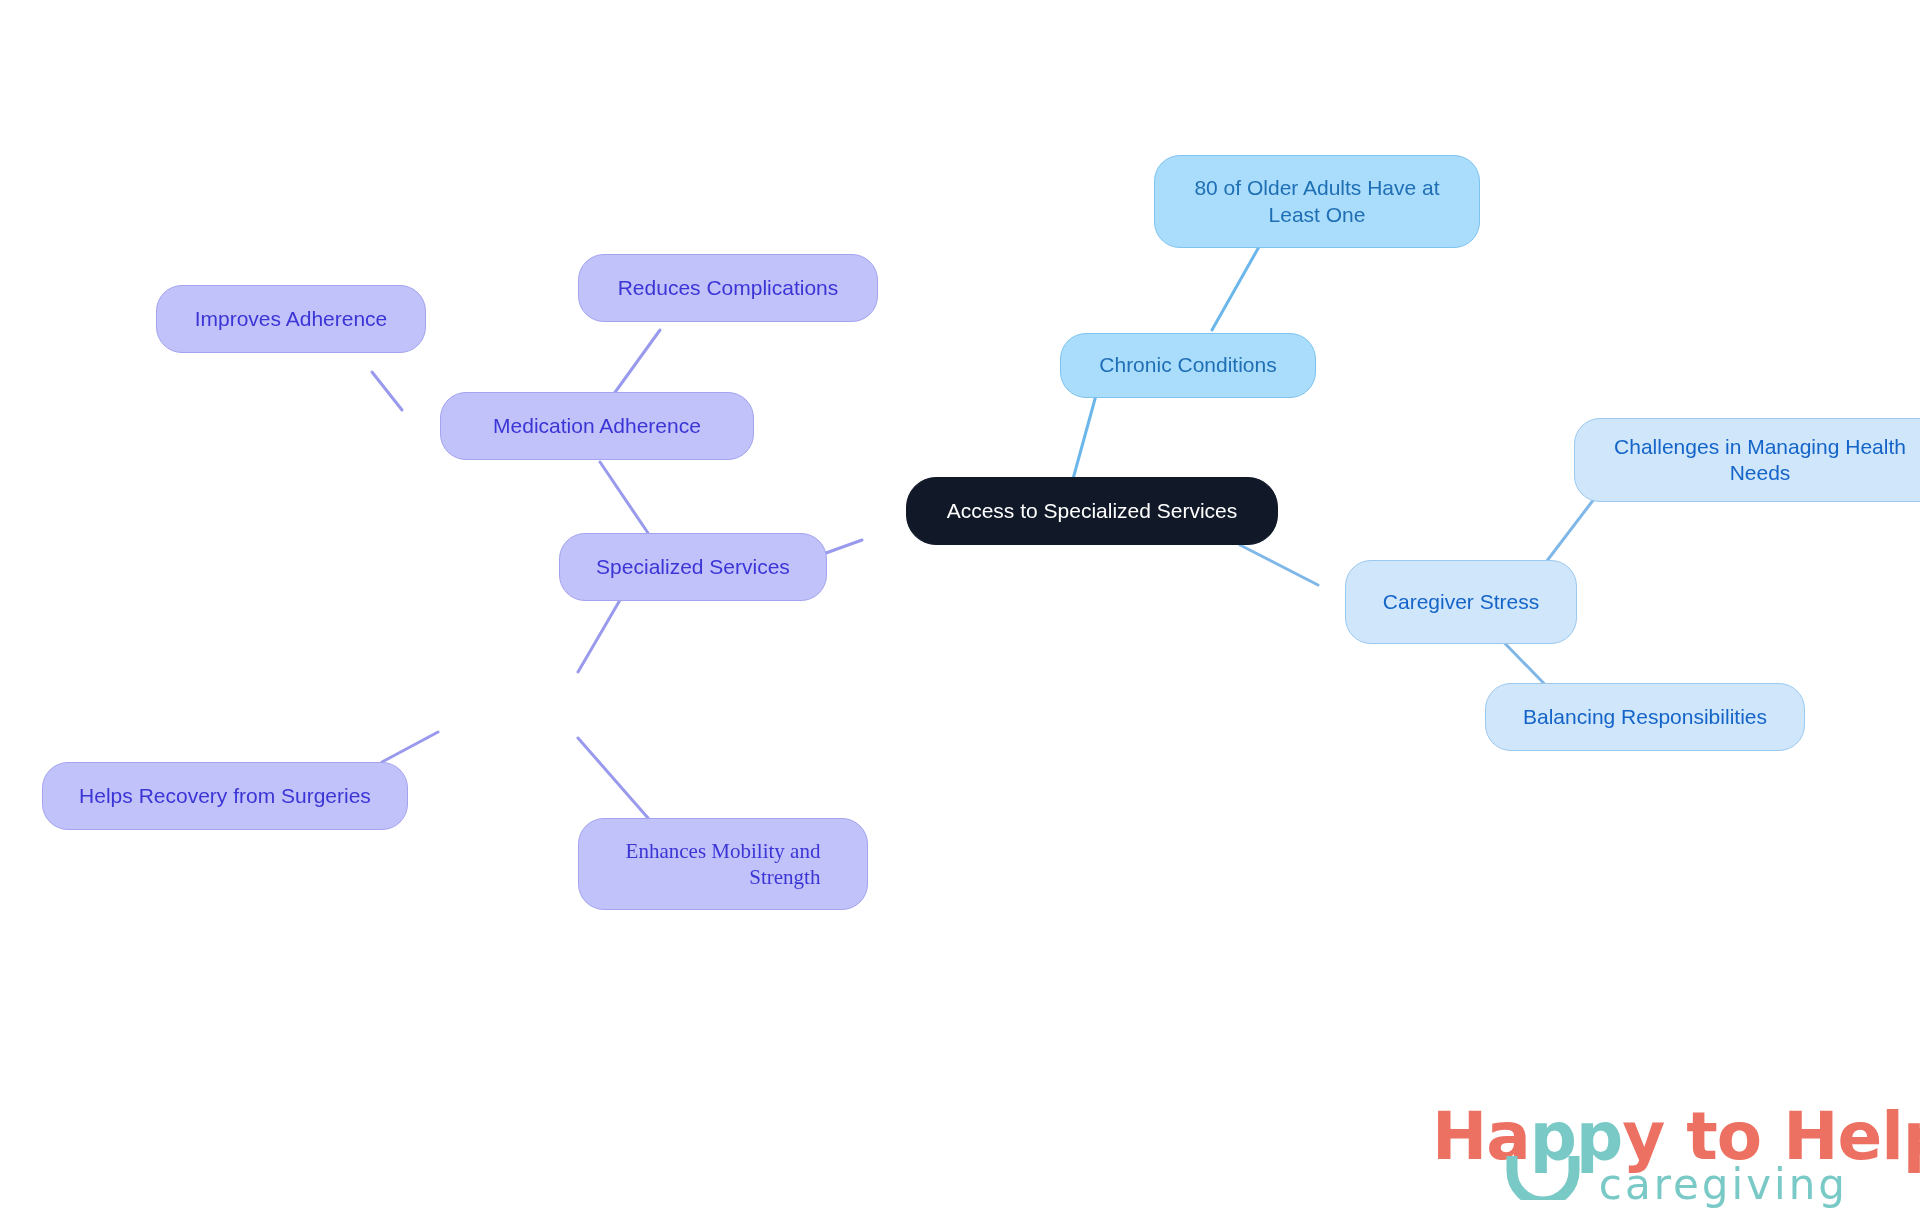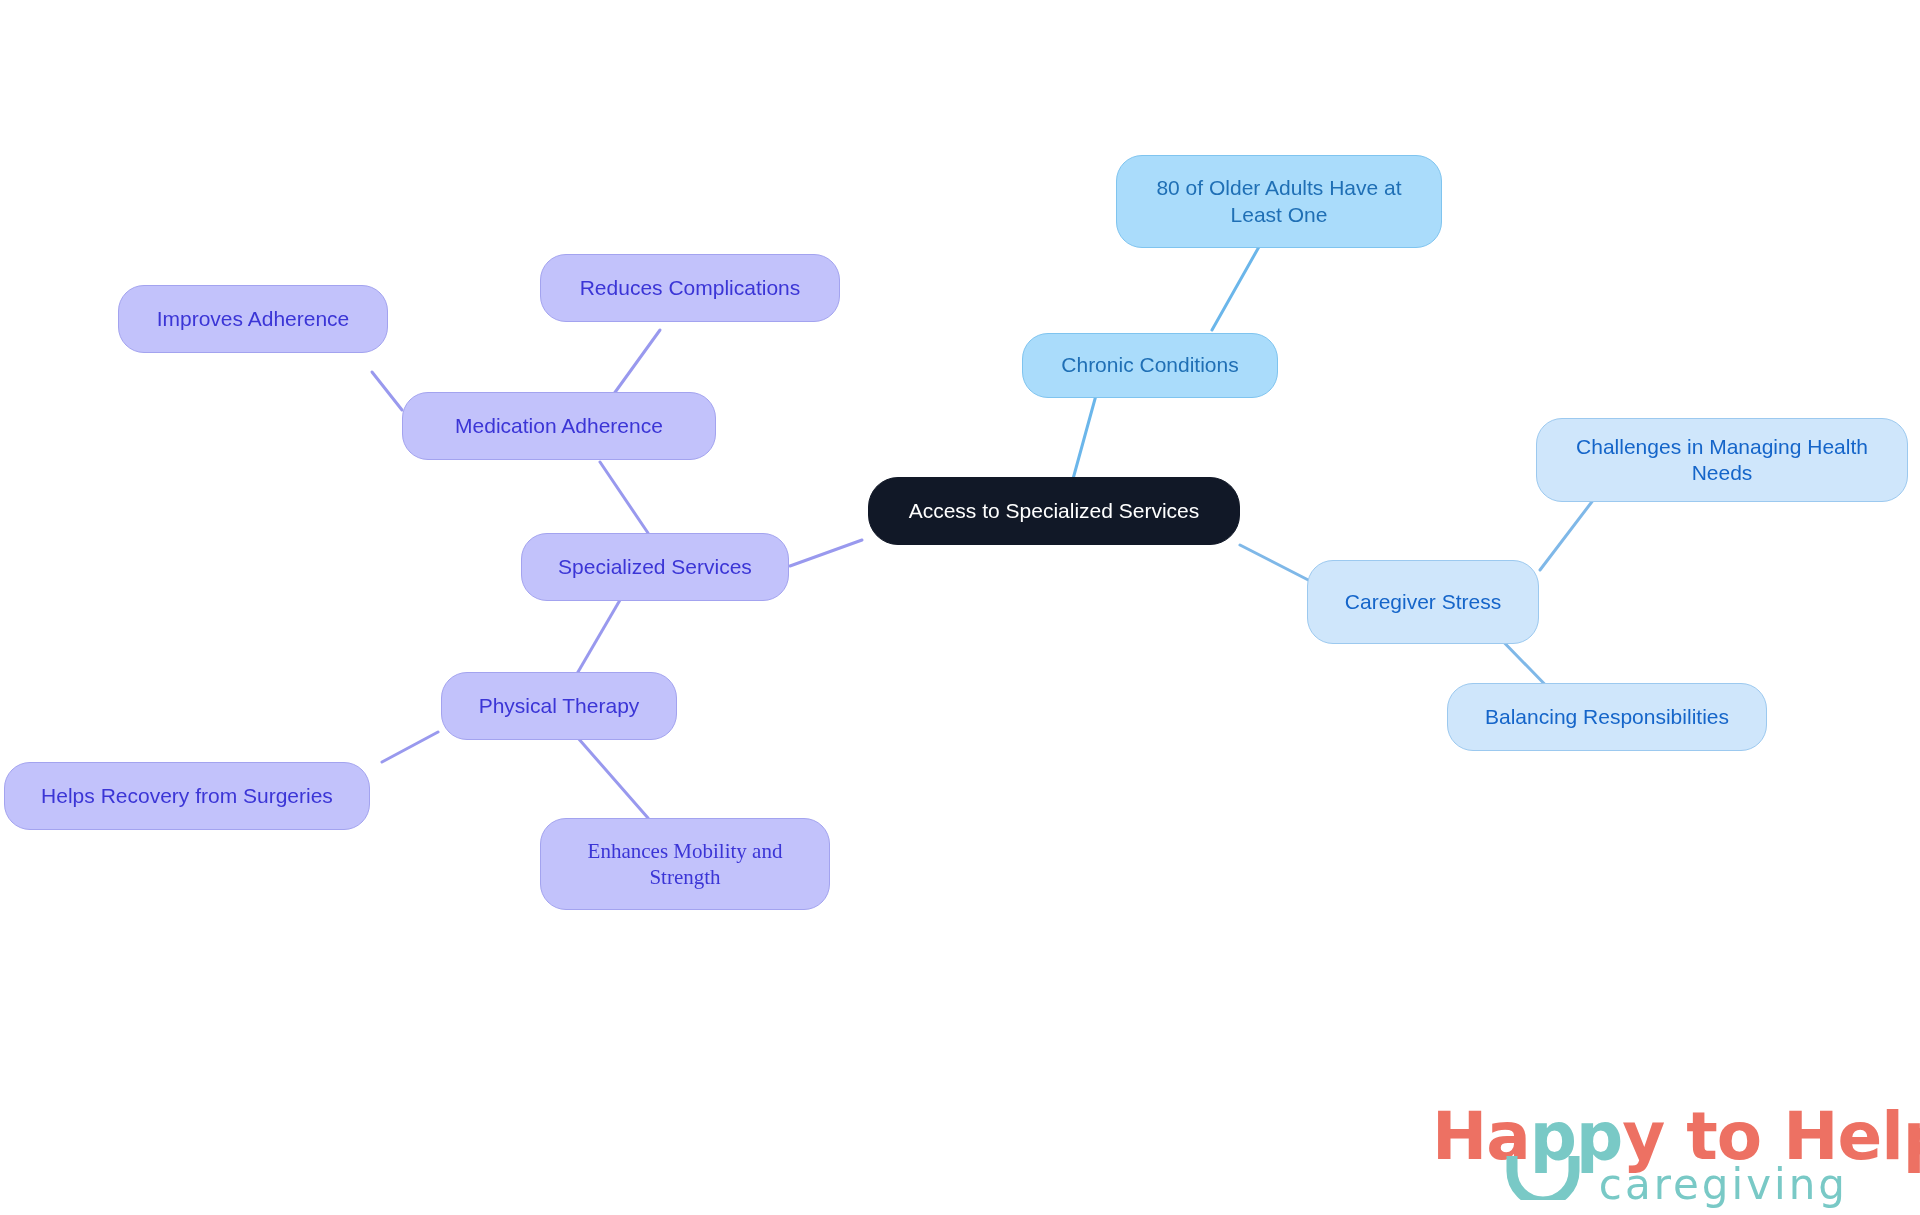--- a/index.html
+++ b/index.html
@@ -27,20 +27,21 @@
     position: absolute;
     box-sizing: border-box;
     display: flex;
     align-items: center;
     justify-content: center;
     text-align: center;
     border-radius: 26px;
     line-height: 1.26;
     padding: 10px 14px;
     white-space: pre-line;
+    margin-left: 38px;
   }
   .node-root {
     background: #111827;
     color: #ffffff;
     border: 1px solid #111827;
     font-size: 21px;
     border-radius: 30px;
   }
   .node-blue {
     background: #aadcfb;
@@ -52,20 +53,21 @@
     background: #cfe6fb;
     border: 1px solid #9cc9ef;
     color: #1565c9;
     font-size: 21px;
   }
   .node-purple {
     background: #c2c2fb;
     border: 1px solid #a3a3ef;
     color: #3b35d6;
     font-size: 21px;
+    text-align: right;
   }
   
   #logo {
     position: absolute;
     left: 1432px;
     top: 1098px;
     width: 420px;
     height: 104px;
   }
   .logo-wordmark {
@@ -142,21 +144,20 @@
   <div class="node node-blue-light" style="left:1447px; top:683px; width:320px; height:68px;">Balancing Responsibilities</div>
 
   <div class="node node-purple" style="left:521px; top:533px; width:268px; height:68px;">Specialized Services</div>
 
   <div class="node node-purple" style="left:402px; top:392px; width:314px; height:68px;">Medication Adherence</div>
 
   <div class="node node-purple" style="left:118px; top:285px; width:270px; height:68px;">Improves Adherence</div>
 
   <div class="node node-purple" style="left:540px; top:254px; width:300px; height:68px;">Reduces Complications</div>
 
-  <div class="node node-purple" style="left:441px; top:672px; width:236px; height:68px;">Physical Therapy</div>
 
   <div class="node node-purple" style="left:4px; top:762px; width:366px; height:68px;">Helps Recovery from Surgeries</div>
 
   <div class="node node-purple" style="left:540px; top:818px; width:290px; height:92px;font-family:Liberation Serif, serif;">Enhances Mobility and
 Strength</div>
 
   <div id="logo">
     <div class="logo-wordmark"><span class="logo-coral">Ha</span><span class="logo-teal">pp</span><span class="logo-coral">y to Help</span></div>
     <svg id="logo-smile" width="74" height="46" viewBox="0 0 74 46">
       <path d="M 6 2 L 6 17 A 31 31 0 0 0 68 17 L 68 2" fill="none" stroke="#79c9c6" stroke-width="11" stroke-linecap="butt"></path>

